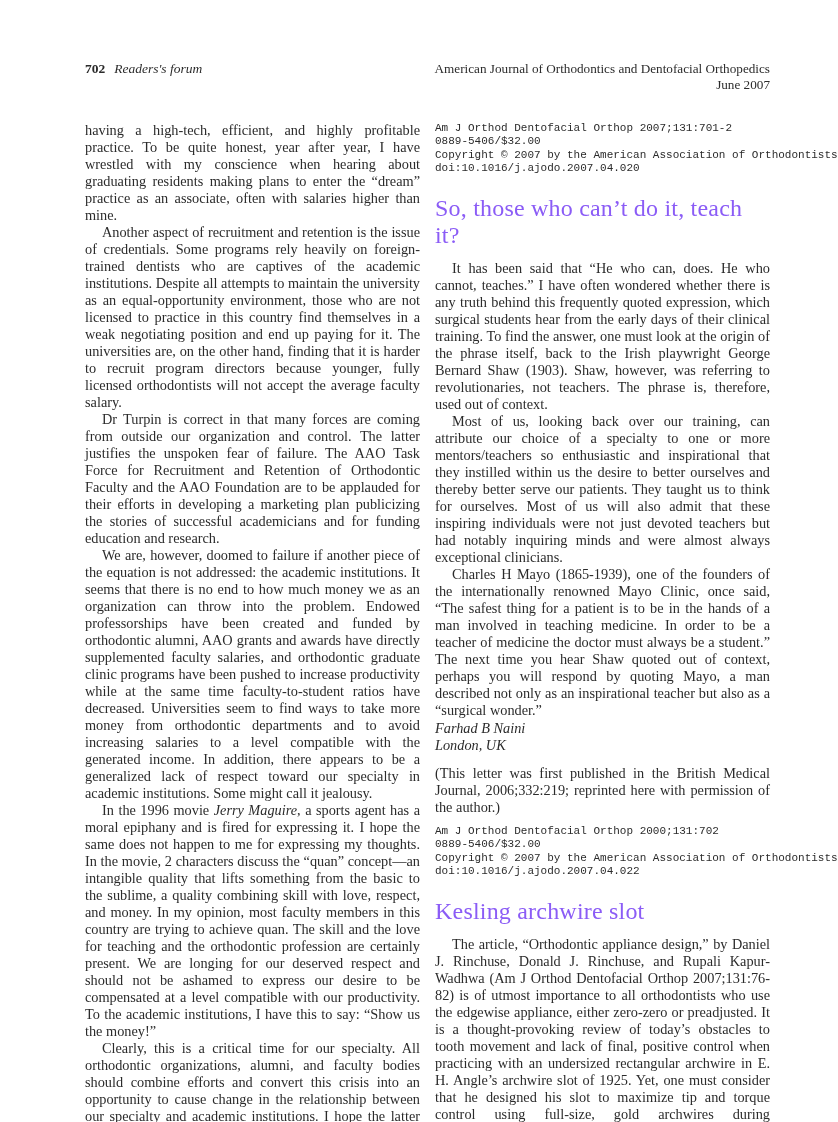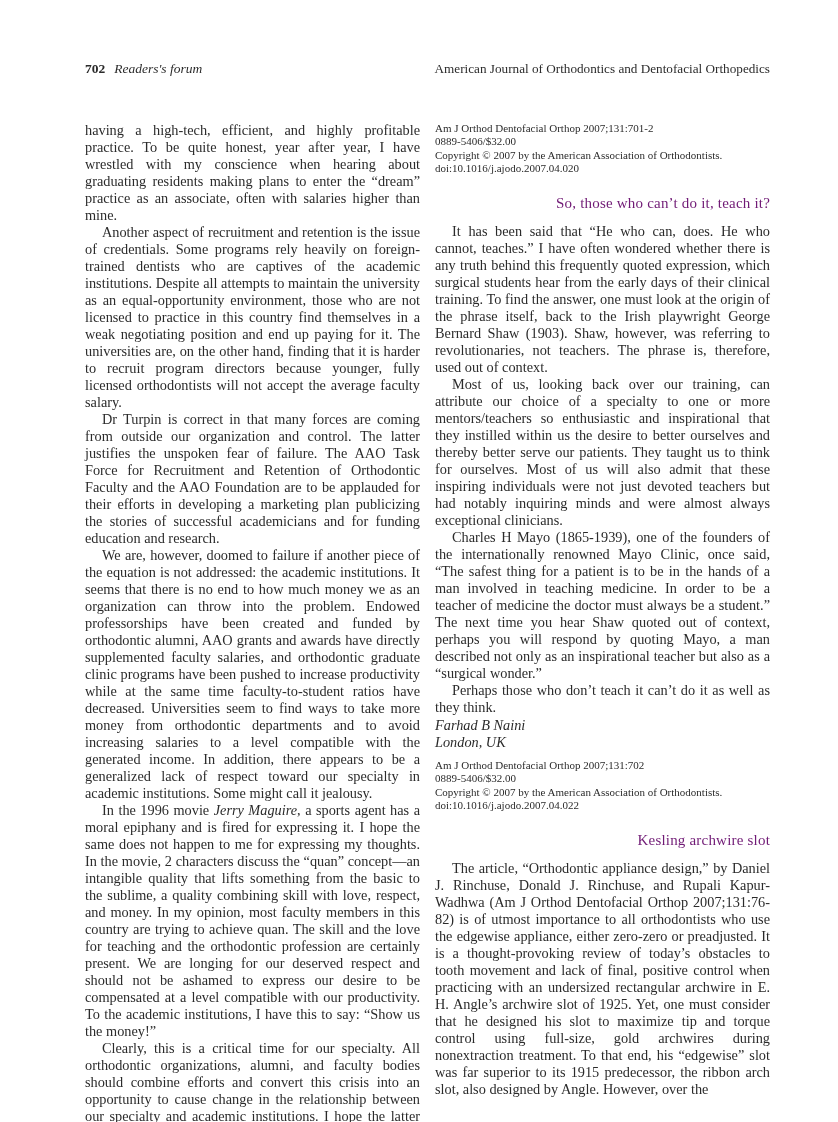--- a/index.html
+++ b/index.html
@@ -36,40 +36,41 @@
   .body-para.no-indent { text-indent:0; }
   .note { margin-top:12px; }
 
   .signature {
     font-style:italic;
     font-size:14.3px; line-height:16.4px;
     margin-top:1px;
   }
 
   .citation { font-size:11px; line-height:13.3px; }
-  .citation-line { white-space:nowrap; }
+  .citation-line { white-space:nowrap;font-family:Liberation Mono, monospace; }
   .citation.second { margin-top:9px; }
 
   .article-title {
-    font-size:15px; font-weight:normal;
+    font-size:24px; font-weight:normal;
     margin:20px 0 11px 0; padding:0;
-    letter-spacing:0.2px; color:#701a75;text-align:right;
+    letter-spacing:0.2px; color:#8b5cf6;
   }
 </style>
 </head>
 <body>
 
 <div class="page">
 
   <div class="header-left">
     <span class="page-num">702</span><span class="section-name">Readers's forum</span>
   </div>
 
   <div class="header-right">
     <div>American Journal of Orthodontics and Dentofacial Orthopedics</div>
+    <div>June 2007</div>
   </div>
 
   <div class="column left">
     <div>
         <p class="body-para no-indent"><span>having a high-tech, efficient, and highly profitable practice. To be quite honest, year after year, I have wrestled with my conscience when hearing about graduating residents making plans to enter the “dream” practice as an associate, often with salaries higher than mine.</span></p>
         <p class="body-para"><span>Another aspect of recruitment and retention is the issue of credentials. Some programs rely heavily on foreign-trained dentists who are captives of the academic institutions. Despite all attempts to maintain the university as an equal-opportunity environment, those who are not licensed to practice in this country find themselves in a weak negotiating position and end up paying for it. The universities are, on the other hand, finding that it is harder to recruit program directors because younger, fully licensed orthodontists will not accept the average faculty salary.</span></p>
         <p class="body-para"><span>Dr Turpin is correct in that many forces are coming from outside our organization and control. The latter justifies the unspoken fear of failure. The AAO Task Force for Recruitment and Retention of Orthodontic Faculty and the AAO Foundation are to be applauded for their efforts in developing a marketing plan publicizing the stories of successful academicians and for funding education and research.</span></p>
         <p class="body-para"><span>We are, however, doomed to failure if another piece of the equation is not addressed: the academic institutions. It seems that there is no end to how much money we as an organization can throw into the problem. Endowed professorships have been created and funded by orthodontic alumni, AAO grants and awards have directly supplemented faculty salaries, and orthodontic graduate clinic programs have been pushed to increase productivity while at the same time faculty-to-student ratios have decreased. Universities seem to find ways to take more money from orthodontic departments and to avoid increasing salaries to a level compatible with the generated income. In addition, there appears to be a generalized lack of respect toward our specialty in academic institutions. Some might call it jealousy.</span></p>
         <p class="body-para"><span>In the 1996 movie </span><i>Jerry Maguire</i><span>, a sports agent has a moral epiphany and is fired for expressing it. I hope the same does not happen to me for expressing my thoughts. In the movie, 2 characters discuss the “quan” concept—an intangible quality that lifts something from the basic to the sublime, a quality combining skill with love, respect, and money. In my opinion, most faculty members in this country are trying to achieve quan. The skill and the love for teaching and the orthodontic profession are certainly present. We are longing for our deserved respect and should not be ashamed to express our desire to be compensated at a level compatible with our productivity. To the academic institutions, I have this to say: “Show us the money!”</span></p>
         <p class="body-para"><span>Clearly, this is a critical time for our specialty. All orthodontic organizations, alumni, and faculty bodies should combine efforts and convert this crisis into an opportunity to cause change in the relationship between our specialty and academic institutions. I hope the latter will maintain our teachers in the universities. The alternative is unacceptable. Unscrupulous entrepreneurs will fill in the void with independent orthodontic schools. The result will be devastating to our specialty.</span></p>
@@ -86,29 +87,29 @@
         <div class="citation-line">0889-5406/$32.00</div>
         <div class="citation-line">Copyright © 2007 by the American Association of Orthodontists.</div>
         <div class="citation-line">doi:10.1016/j.ajodo.2007.04.020</div>
       </div>
 
     <h2 class="article-title">So, those who can’t do it, teach it?</h2>
     <div>
         <p class="body-para"><span>It has been said that “He who can, does. He who cannot, teaches.” I have often wondered whether there is any truth behind this frequently quoted expression, which surgical students hear from the early days of their clinical training. To find the answer, one must look at the origin of the phrase itself, back to the Irish playwright George Bernard Shaw (1903). Shaw, however, was referring to revolutionaries, not teachers. The phrase is, therefore, used out of context.</span></p>
         <p class="body-para"><span>Most of us, looking back over our training, can attribute our choice of a specialty to one or more mentors/teachers so enthusiastic and inspirational that they instilled within us the desire to better ourselves and thereby better serve our patients. They taught us to think for ourselves. Most of us will also admit that these inspiring individuals were not just devoted teachers but had notably inquiring minds and were almost always exceptional clinicians.</span></p>
         <p class="body-para"><span>Charles H Mayo (1865-1939), one of the founders of the internationally renowned Mayo Clinic, once said, “The safest thing for a patient is to be in the hands of a man involved in teaching medicine. In order to be a teacher of medicine the doctor must always be a student.” The next time you hear Shaw quoted out of context, perhaps you will respond by quoting Mayo, a man described not only as an inspirational teacher but also as a “surgical wonder.”</span></p>
-        <p class="body-para"><span>Perhaps those who don’t teach it can’t do it as well as they think.</span></p>
       </div>
     <div class="signature">
       <div>Farhad B Naini</div>
       <div>London, UK</div>
     </div>
+    <p class="body-para no-indent note">(This letter was first published in the British Medical Journal, 2006;332:219; reprinted here with permission of the author.)</p>
 
     <div class="citation second">
-        <div class="citation-line">Am J Orthod Dentofacial Orthop 2007;131:702</div>
+        <div class="citation-line">Am J Orthod Dentofacial Orthop 2000;131:702</div>
         <div class="citation-line">0889-5406/$32.00</div>
         <div class="citation-line">Copyright © 2007 by the American Association of Orthodontists.</div>
         <div class="citation-line">doi:10.1016/j.ajodo.2007.04.022</div>
       </div>
 
     <h2 class="article-title">Kesling archwire slot</h2>
     <div>
         <p class="body-para"><span>The article, “Orthodontic appliance design,” by Daniel J. Rinchuse, Donald J. Rinchuse, and Rupali Kapur-Wadhwa (Am J Orthod Dentofacial Orthop 2007;131:76-82) is of utmost importance to all orthodontists who use the edgewise appliance, either zero-zero or preadjusted. It is a thought-provoking review of today’s obstacles to tooth movement and lack of final, positive control when practicing with an undersized rectangular archwire in E. H. Angle’s archwire slot of 1925. Yet, one must consider that he designed his slot to maximize tip and torque control using full-size, gold archwires during nonextraction treatment. To that end, his “edgewise” slot was far superior to its 1915 predecessor, the ribbon arch slot, also designed by Angle. However, over the</span></p>
       </div>
   </div>

